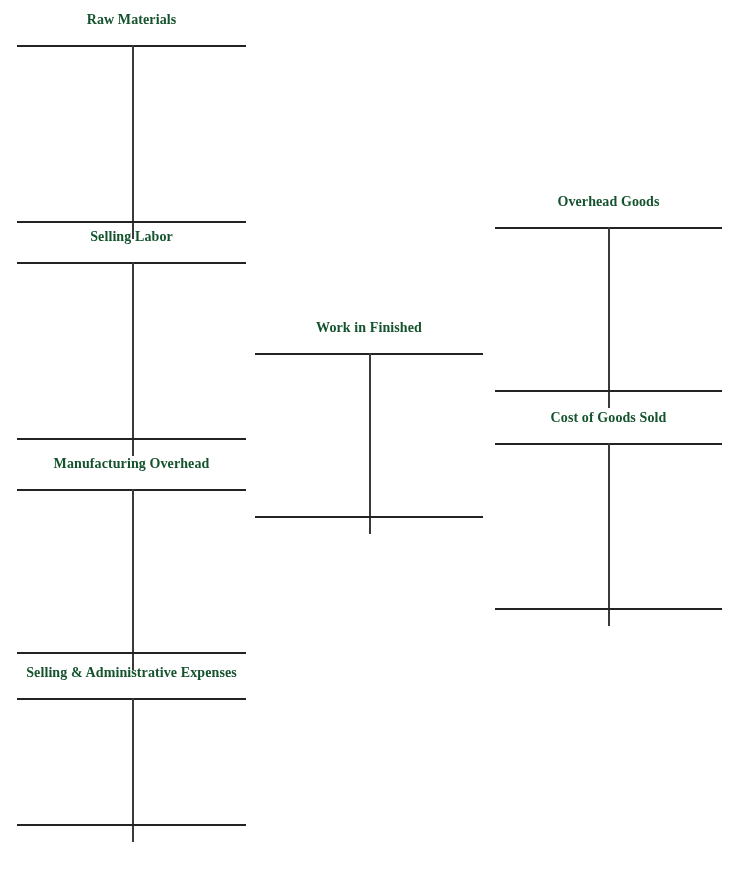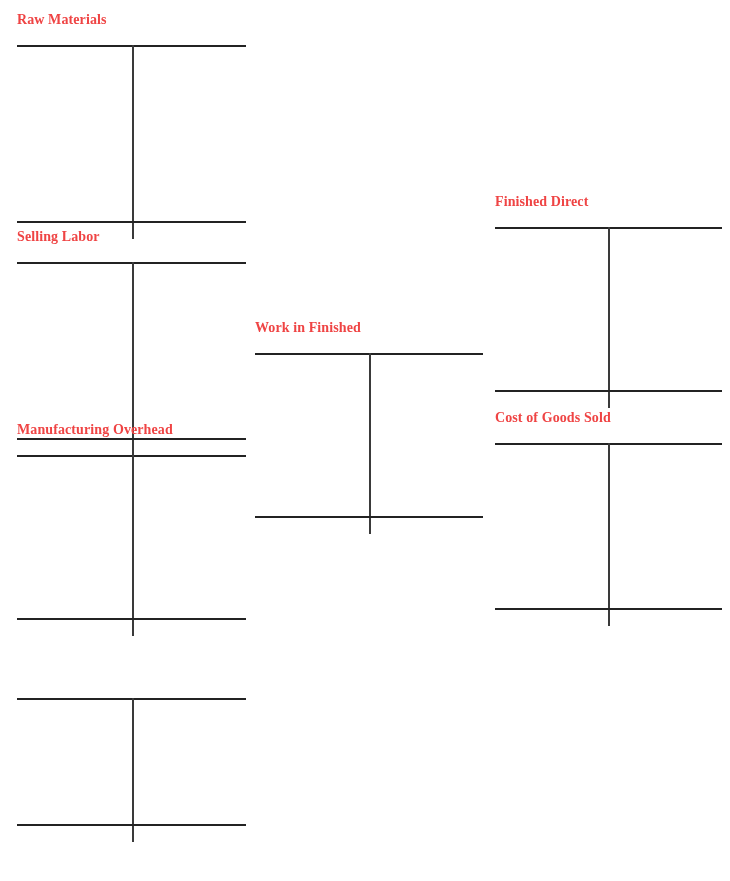--- a/index.html
+++ b/index.html
@@ -17,25 +17,26 @@
     overflow: hidden;
   }
   .t-account {
     position: absolute;
   }
   .t-title {
     position: absolute;
     left: 0;
     top: 0;
     width: 100%;
+    text-align: center;
     font-family: "Liberation Serif", "DejaVu Serif", serif;
     font-weight: bold;
     font-size: 14px;
     line-height: 16px;
-    color: #ef4444;
+    color: #14532d;
     white-space: nowrap;
     letter-spacing: 0.1px;
   }
   .t-hline {
     position: absolute;
     left: 0;
     width: 100%;
     height: 0;
     border-top: 2px solid #232323;
   }
@@ -61,45 +62,46 @@
         <div style="position: absolute; left: 117px; top: 19px; width: 112px; height: 174px;"></div>
       </div>
       <div class="t-account" style="left: 17px; top: 245px; width: 229px; height: 211px;">
         <div class="t-title" style="top: -16px;">Selling Labor</div>
         <div class="t-hline top" style="border-top-color: rgb(35, 35, 35);"></div>
         <div class="t-vline" style="left: 115px; height: 194px;"></div>
         <div class="t-hline bottom" style="top: 193px; border-top-color: rgb(35, 35, 35);"></div>
         <div style="position: absolute; left: 0px; top: 19px; width: 115px; height: 174px;"></div>
         <div style="position: absolute; left: 117px; top: 19px; width: 112px; height: 174px;"></div>
       </div>
-      <div class="t-account" style="left: 17px; top: 438px; width: 229px; height: 198px;">
+      <div class="t-account" style="left: 17px; top: 472px; width: 229px; height: 198px;">
         <div class="t-title" style="top: -16px;">Manufacturing Overhead</div>
         <div class="t-hline top" style="border-top-color: rgb(35, 35, 35);"></div>
         <div class="t-vline" style="left: 115px; height: 181px;"></div>
         <div class="t-hline bottom" style="top: 180px; border-top-color: rgb(35, 35, 35);"></div>
         <div style="position: absolute; left: 0px; top: 19px; width: 115px; height: 161px;"></div>
         <div style="position: absolute; left: 117px; top: 19px; width: 112px; height: 161px;"></div>
       </div>
       <div class="t-account" style="left: 17px; top: 681px; width: 229px; height: 161px;">
+        <div class="t-title" style="top: -16px;">Selling &amp; Administrative Expenses</div>
         <div class="t-hline top" style="border-top-color: rgb(35, 35, 35);"></div>
         <div class="t-vline" style="left: 115px; height: 144px;"></div>
         <div class="t-hline bottom" style="top: 143px; border-top-color: rgb(35, 35, 35);"></div>
         <div style="position: absolute; left: 0px; top: 19px; width: 115px; height: 124px;"></div>
         <div style="position: absolute; left: 117px; top: 19px; width: 112px; height: 124px;"></div>
       </div>
       <div class="t-account" style="left: 255px; top: 336px; width: 228px; height: 198px;">
         <div class="t-title" style="top: -16px;">Work in Finished</div>
         <div class="t-hline top" style="border-top-color: rgb(35, 35, 35);"></div>
         <div class="t-vline" style="left: 114px; height: 181px;"></div>
         <div class="t-hline bottom" style="top: 180px; border-top-color: rgb(35, 35, 35);"></div>
         <div style="position: absolute; left: 0px; top: 19px; width: 114px; height: 161px;"></div>
         <div style="position: absolute; left: 116px; top: 19px; width: 112px; height: 161px;"></div>
       </div>
       <div class="t-account" style="left: 495px; top: 210px; width: 227px; height: 198px;">
-        <div class="t-title" style="top: -16px;">Finished Direct</div>
+        <div class="t-title" style="top: -16px;">Overhead Goods</div>
         <div class="t-hline top" style="border-top-color: rgb(35, 35, 35);"></div>
         <div class="t-vline" style="left: 113px; height: 181px;"></div>
         <div class="t-hline bottom" style="top: 180px; border-top-color: rgb(35, 35, 35);"></div>
         <div style="position: absolute; left: 0px; top: 19px; width: 113px; height: 161px;"></div>
         <div style="position: absolute; left: 115px; top: 19px; width: 112px; height: 161px;"></div>
       </div>
       <div class="t-account" style="left: 495px; top: 426px; width: 227px; height: 200px; text-decoration: underline;">
         <div class="t-title" style="top: -16px;">Cost of Goods Sold</div>
         <div class="t-hline top" style="border-top-color: rgb(35, 35, 35);"></div>
         <div class="t-vline" style="left: 113px; height: 183px;"></div>

